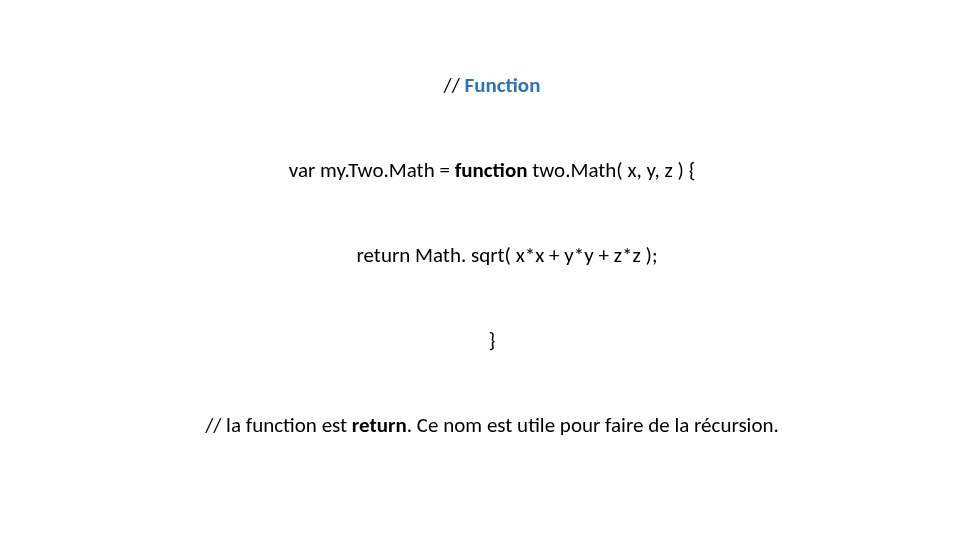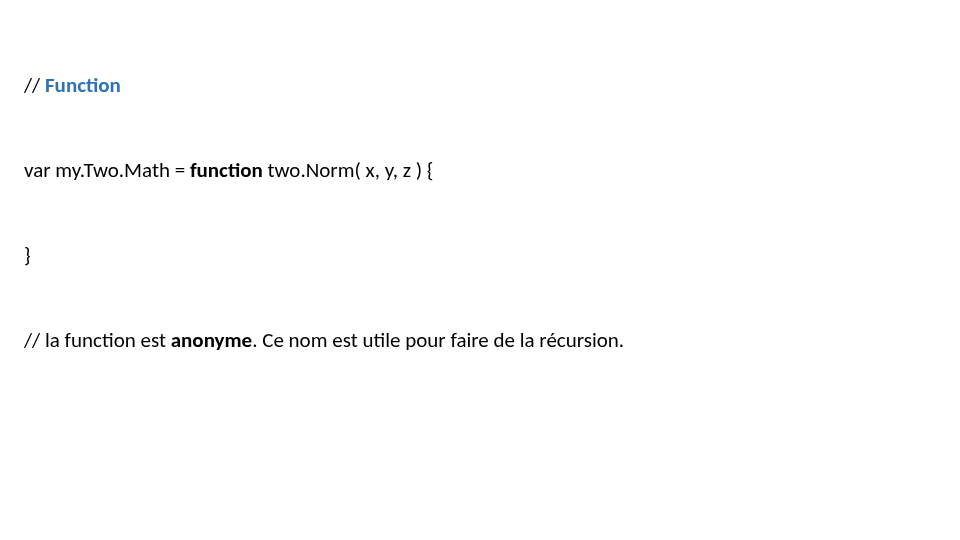--- a/index.html
+++ b/index.html
@@ -18,39 +18,41 @@
     padding: 14px 0 0 24px;
     width: 960px;
     height: 540px;
   }
   .code-block {
     display: block;
     white-space: pre;
   }
   .line {
     display: block;
+    text-align: center;
   }
   .indent {
     padding-left: 30px;
   }
   .color-accent {
     color: #2E74B5;
     font-weight: bold;
   }
   .bold {
     font-weight: bold;
   }
 </style>
 </head>
 <body>
 
 <div class="slide">
 
   <div class="code-block">
     <span class="line"><span>// </span><span class="color-accent">Function</span></span>
-    <span class="line"><span>var my.Two.Math = </span><span class="bold">function</span><span> two.Norm( x, y, z ) {</span></span>
+    <span class="line"><span>var my.Two.Math = </span><span class="bold">function</span><span> two.Math( x, y, z ) {</span></span>
+    <span class="line indent">return Math. sqrt( x*x + y*y + z*z );</span>
     <span class="line">}</span>
-    <span class="line"><span>// la function est </span><span class="bold">anonyme</span><span>. Ce nom est utile pour faire de la récursion.</span></span>
+    <span class="line"><span>// la function est </span><span class="bold">return</span><span>. Ce nom est utile pour faire de la récursion.</span></span>
     
     
   </div>
 
 </div>
 
 </body></html>

